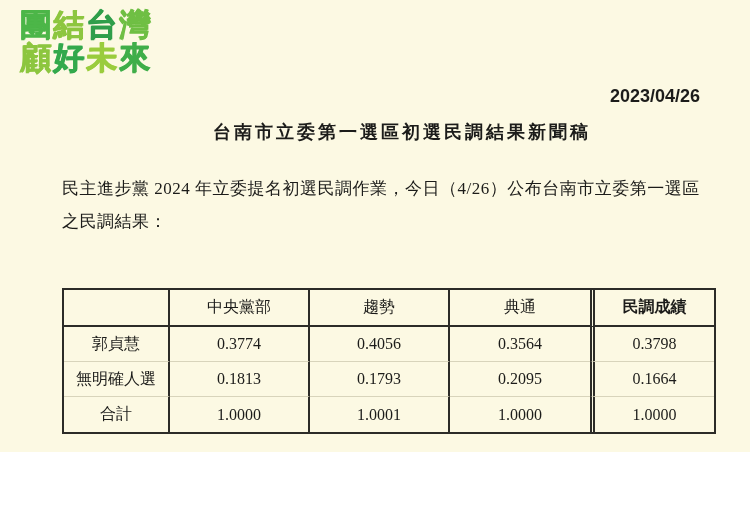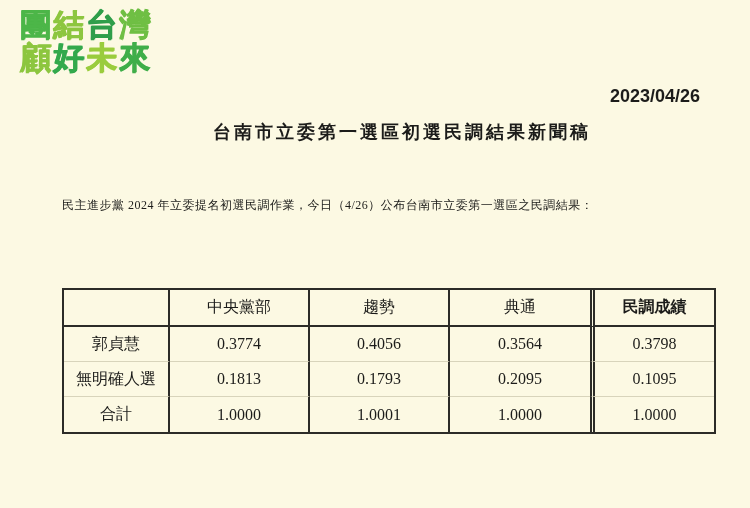--- a/index.html
+++ b/index.html
@@ -2,21 +2,21 @@
 <html><head>
 <meta charset="utf-8">
 <style>
   * { margin: 0; padding: 0; box-sizing: border-box; }
   html, body { width: 750px; }
   body { font-family: "Liberation Serif", serif; }
 
   .page {
     position: relative;
     width: 750px;
-    height: 508px;
+    height: 452px;
     overflow: hidden;
     color: #1c1c1a;
     text-decoration: underline;
   }
 
   
   .logo {
     position: absolute;
     top: 8px;
     left: 20px;
@@ -48,24 +48,24 @@
     padding-left: 30px;
     text-align: center;
     font-size: 18px;
     font-weight: bold;
     letter-spacing: 3px;
   }
 
   
   .body-text {
     position: absolute;
-    top: 194px;
+    top: 172px;
     left: 62px;
     width: 652px;
-    font-size: 12px;
+    font-size: 17px;
     line-height: 1.95;
     letter-spacing: 0.5px;
   }
 
   
   .poll-table-wrap {
     position: absolute;
     top: 288px;
     left: 62px;
   }
@@ -148,21 +148,21 @@
         <td>0.3774</td>
         <td>0.4056</td>
         <td>0.3564</td>
         <td>0.3798</td>
       </tr>
       <tr>
         <td>無明確人選</td>
         <td>0.1813</td>
         <td>0.1793</td>
         <td>0.2095</td>
-        <td>0.1095</td>
+        <td>0.1664</td>
       </tr>
       <tr>
         <td>合計</td>
         <td>1.0000</td>
         <td>1.0001</td>
         <td>1.0000</td>
         <td>1.0000</td>
       </tr>
     </tbody>
       </table>

